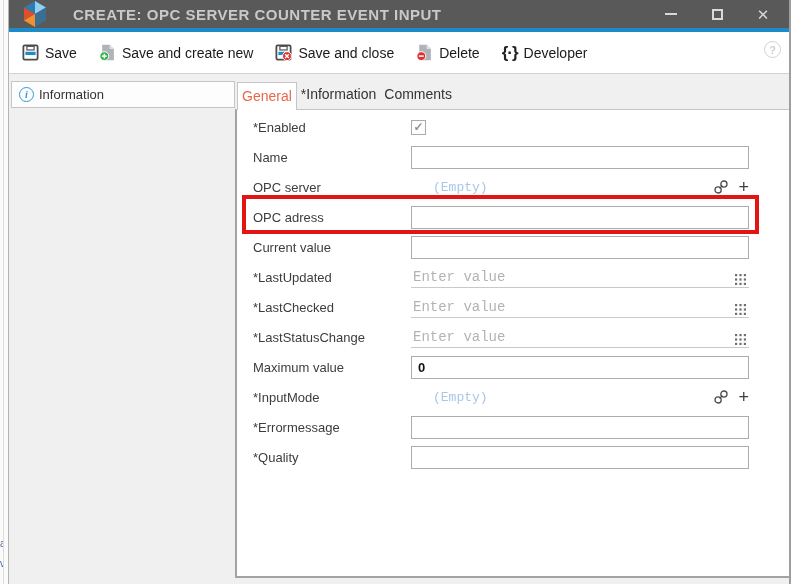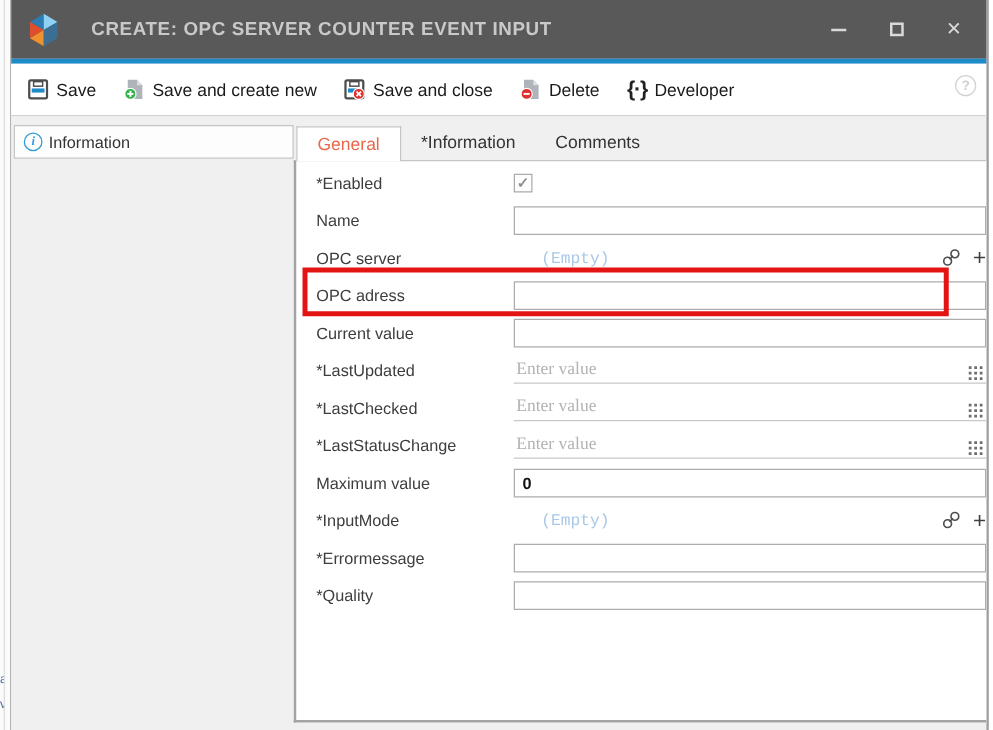--- a/index.html
+++ b/index.html
@@ -18,21 +18,21 @@
 
   
   .app-window {
     position:absolute; left:8px; top:0; width:783px; height:584px;
     display:flex; flex-direction:column;
     background:#f0f0f0;
     border-left:1px solid #b4b4b4; border-right:2px solid #9e9e9e;
   }
 
   
-  .titlebar { height:47px; background:#595959; display:flex; align-items:center; flex:none; }
+  .titlebar { height:28px; background:#595959; display:flex; align-items:center; flex:none; }
   .logo { margin-left:12px; flex:none; }
   .title { margin-left:24px; font-size:15px; font-weight:700; letter-spacing:.5px; color:#c9c9c9; white-space:nowrap; }
   .win-controls { margin-left:auto; margin-right:12px; display:flex; align-items:center; gap:18px; }
   .win-btn { width:28px; height:28px; display:flex; align-items:center; justify-content:center; color:#d9d9d9; cursor:default; }
   .min-bar { width:12px; height:2px; background:#d9d9d9; }
   .max-box { width:11px; height:11px; border:2px solid #d9d9d9; }
   .close-glyph { font-size:15px; line-height:1; }
 
   .accent-line { height:4px; flex:none; }
 
@@ -44,33 +44,33 @@
 
   
   .main { flex:1; display:flex; background:#f0f0f0; min-height:0; padding-bottom:6px; }
 
   .sidebar { width:226px; flex:none; padding-top:7px; }
   .info-box { margin-left:2px; height:27px; background:#fdfdfd; border:1px solid #c5c5c5; display:flex; align-items:center; padding-left:7px; gap:5px; font-size:13px; color:#333; }
   .info-icon { width:15px; height:15px; border:1.5px solid #2e9bd6; border-radius:50%; color:#2e9bd6; font-size:10px; font-weight:700; font-family:"Liberation Serif", serif; font-style:italic; display:flex; align-items:center; justify-content:center; flex:none; }
 
   .content { flex:1; display:flex; flex-direction:column; min-width:0; }
   .tabstrip { height:28px; margin-top:7px; display:flex; align-items:flex-end; padding-left:2px; flex:none; }
-  .tab { height:28px; line-height:27px; padding:0 16px; font-size:14px; color:#333; white-space:nowrap; cursor:default; }
+  .tab { height:28px; line-height:27px; padding:0 4px; font-size:14px; color:#333; white-space:nowrap; cursor:default; }
   .tab.active { background:#ffffff; border:1px solid #c5c5c5; border-bottom:none; margin-bottom:-1px; z-index:2; }
 
   .panel { flex:1; background:#ffffff; border-top:1px solid #c5c5c5; border-left:2px solid #a3a3a3; border-bottom:2px solid #a3a3a3; position:relative; padding-top:2px; min-height:0; }
 
-  .row { height:30px; display:flex; align-items:center; padding-left:16px; }
+  .row { height:30px; display:flex; align-items:center; padding-left:16px; padding-right:40px; }
   .row-label { width:158px; flex:none; font-size:13px; color:#3d3d3d; white-space:nowrap; }
   .row-value { flex:1; display:flex; align-items:center; position:relative; min-width:0; }
 
   .text-input { width:100%; height:23px; border:1px solid #acacac; background:#fff; font-family:"Liberation Sans", sans-serif; font-size:13px; color:#111; padding:0 6px; outline:none; }
   .text-input.bold-value { font-weight:700; }
 
-  .underline-input { width:100%; height:22px; border:none; border-bottom:1px solid #c9c9c9; background:transparent; font-family:Liberation Serif, serif; font-size:14px; color:#333; padding:0 24px 0 2px; outline:none; }
+  .underline-input { width:100%; height:22px; border:none; border-bottom:1px solid #c9c9c9; background:transparent; font-family:Liberation Mono, monospace; font-size:14px; color:#333; padding:0 24px 0 2px; outline:none; }
   .underline-input::placeholder { color:#b3b3b3; opacity:1; }
   .text-input::placeholder { color:#b3b3b3; opacity:1; }
 
   .grid-icon { position:absolute; right:2px; top:7px; }
 
   .checkbox { width:15px; height:15px; border:1px solid #ababab; background:#fdfdfd; display:flex; align-items:center; justify-content:center; }
   .checkmark { color:#8f8f8f; font-size:12px; font-weight:700; line-height:1; }
 
   .empty-text { margin-left:22px; font-size:13px;font-family:Liberation Mono, monospace; }
   .lookup-icons { position:absolute; right:0; display:flex; align-items:center; gap:9px; }

